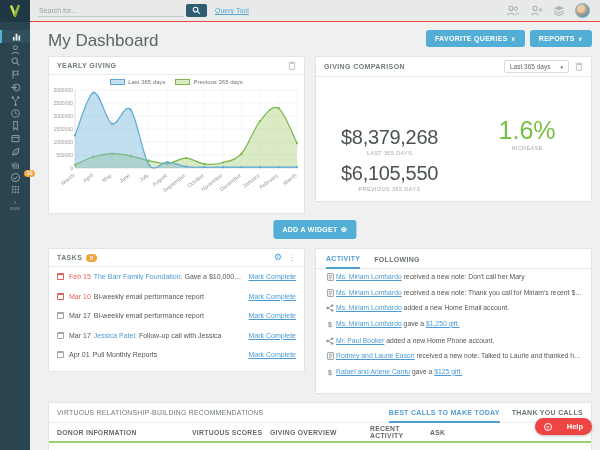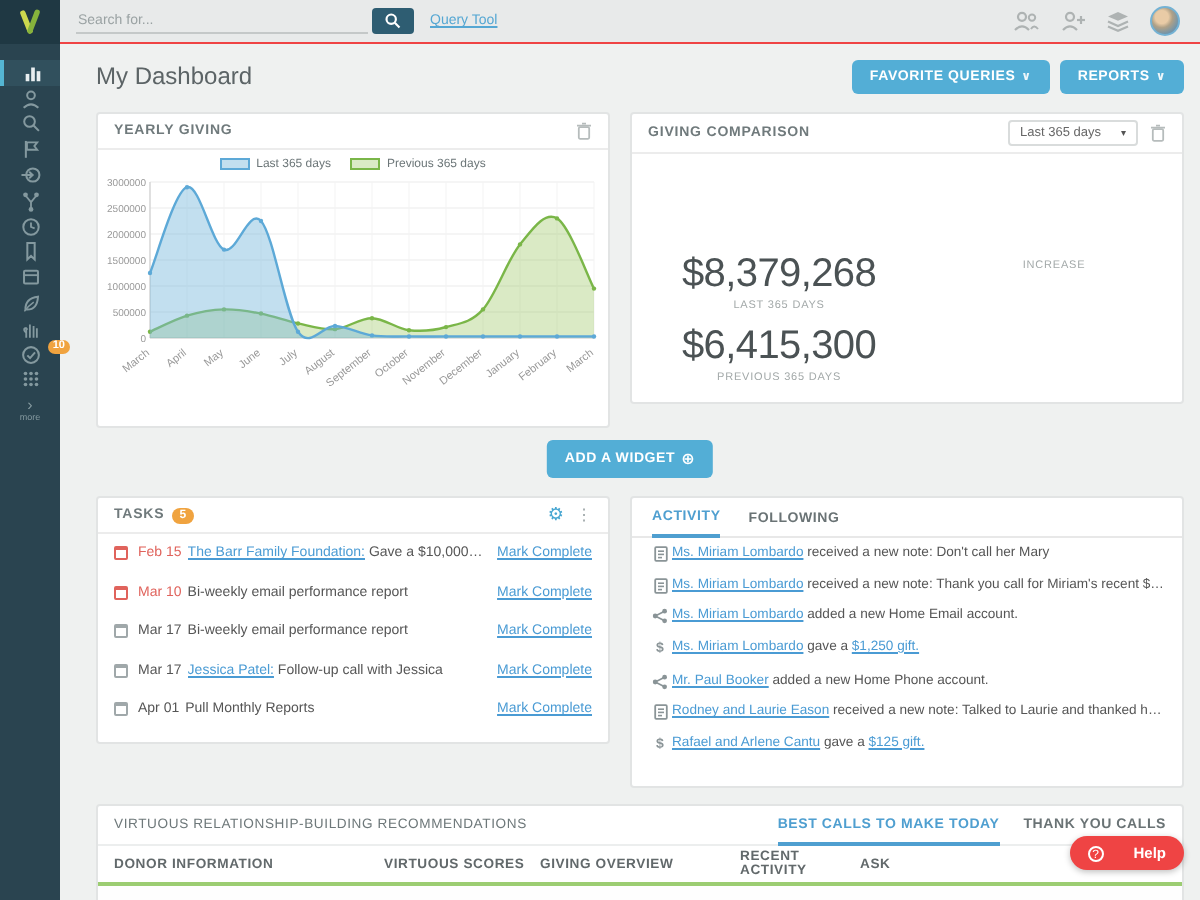--- a/index.html
+++ b/index.html
@@ -22,21 +22,21 @@
   
   .sidebar { position:absolute; left:0; top:22px; width:30px; bottom:0; background:#2a4450; z-index:5; padding-top:8px; }
   .sb-item { height:12.8px; display:flex; align-items:center; justify-content:center; position:relative; cursor:pointer; }
   .sb-item.active { background:#31505d; border-left:2px solid #54b5d2; }
   .sb-badge { position:absolute; right:-5px; top:-1px; background:#f0a33f; color:#fff; font-size:5.5px; font-weight:bold; border-radius:5px; padding:0.5px 2.5px; line-height:6px; z-index:7; }
   .sb-more { height:18px; display:flex; flex-direction:column; align-items:center; justify-content:center; color:#84999f; cursor:pointer; }
   .sb-more .chev { font-size:8px; line-height:6px; }
   .sb-more .lbl { font-size:4.5px; }
   
   .main { position:absolute; left:30px; top:22px; right:0; bottom:0; background:#eff1f0; overflow:hidden; z-index:1; }
-  .page-title { position:absolute; left:18px; top:9px; font-size:12px; color:#5c6466; font-weight:400; }
+  .page-title { position:absolute; left:18px; top:9px; font-size:17px; color:#5c6466; font-weight:400; }
   .header-btns { position:absolute; right:8px; top:8px; display:flex; gap:5px; }
   .blue-btn { background:#53aed6; color:#fff; border:none; border-radius:3px; font-size:7px; font-weight:bold; letter-spacing:.3px; padding:5px 9px; cursor:pointer; display:flex; align-items:center; gap:3px; font-family:inherit; }
   .blue-btn .caret { font-size:6px; opacity:.9; }
   .card { position:absolute; background:#fff; border:1px solid #e2e4e4; border-radius:2px; overflow:hidden; }
   .card-head { height:18px; display:flex; align-items:center; padding:0 8px; border-bottom:1px solid #ececec; }
   .card-title { font-size:7px; color:#707a7c; letter-spacing:.4px; font-weight:bold; }
   .head-right { margin-left:auto; display:flex; align-items:center; gap:6px; }
   .trash { width:8px; height:9px; cursor:pointer; }
   
   .yg-card { left:18px; top:34px; width:257px; height:158px; }
@@ -358,25 +358,26 @@
           </svg>
       </span>
     </div>
     <div class="gc-body">
       <div class="gc-nums">
         <div class="gc-num">
           <div class="val">$8,379,268</div>
           <div class="lab">LAST 365 DAYS</div>
         </div>
         <div class="gc-num">
-          <div class="val">$6,415,300</div>
+          <div class="val">$6,105,550</div>
           <div class="lab">PREVIOUS 365 DAYS</div>
         </div>
       </div>
       <div class="gc-pct">
+        <div class="val">1.6%</div>
         <div class="lab">INCREASE</div>
       </div>
     </div>
   </div>
 
   <button class="blue-btn add-widget">
       <span>ADD A WIDGET</span>
       <span style="font-size:8px;">⊕</span>
     </button>
 

